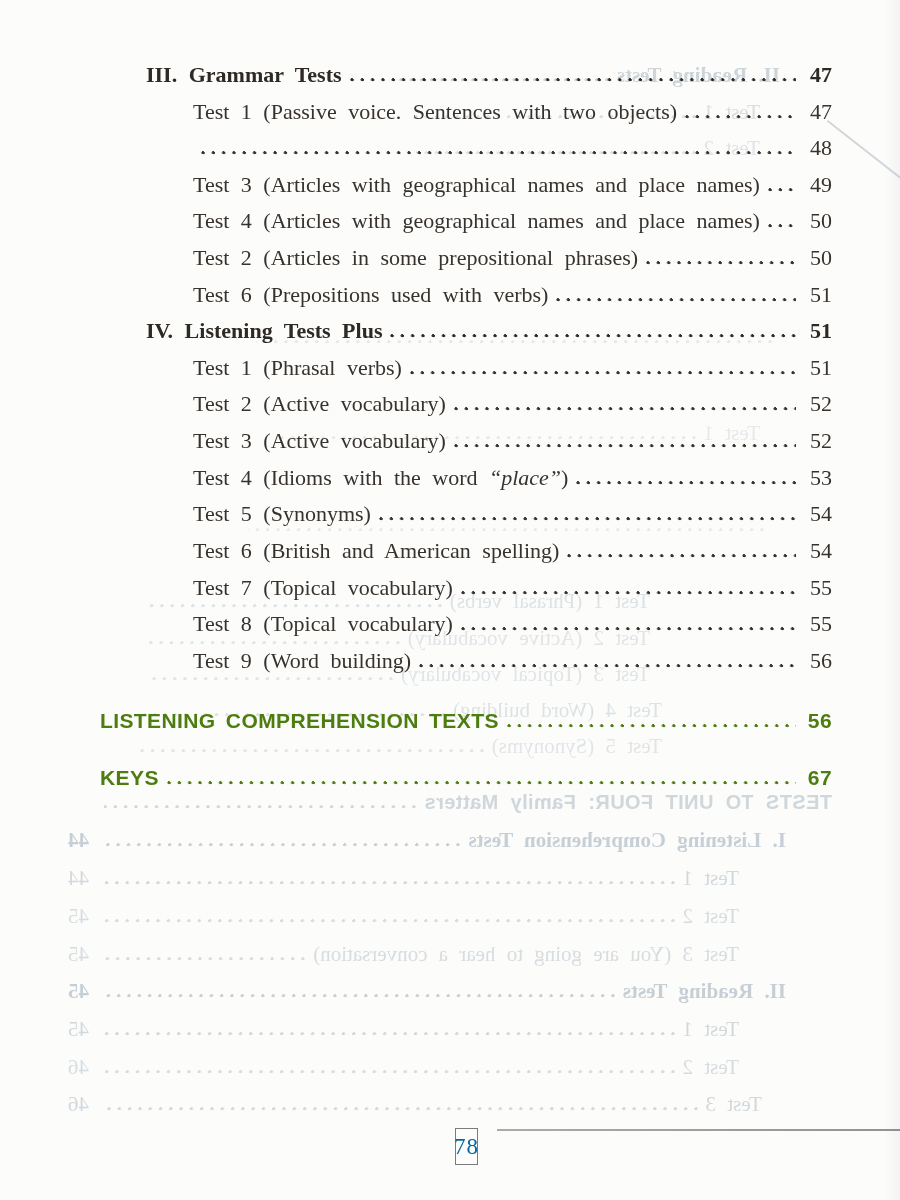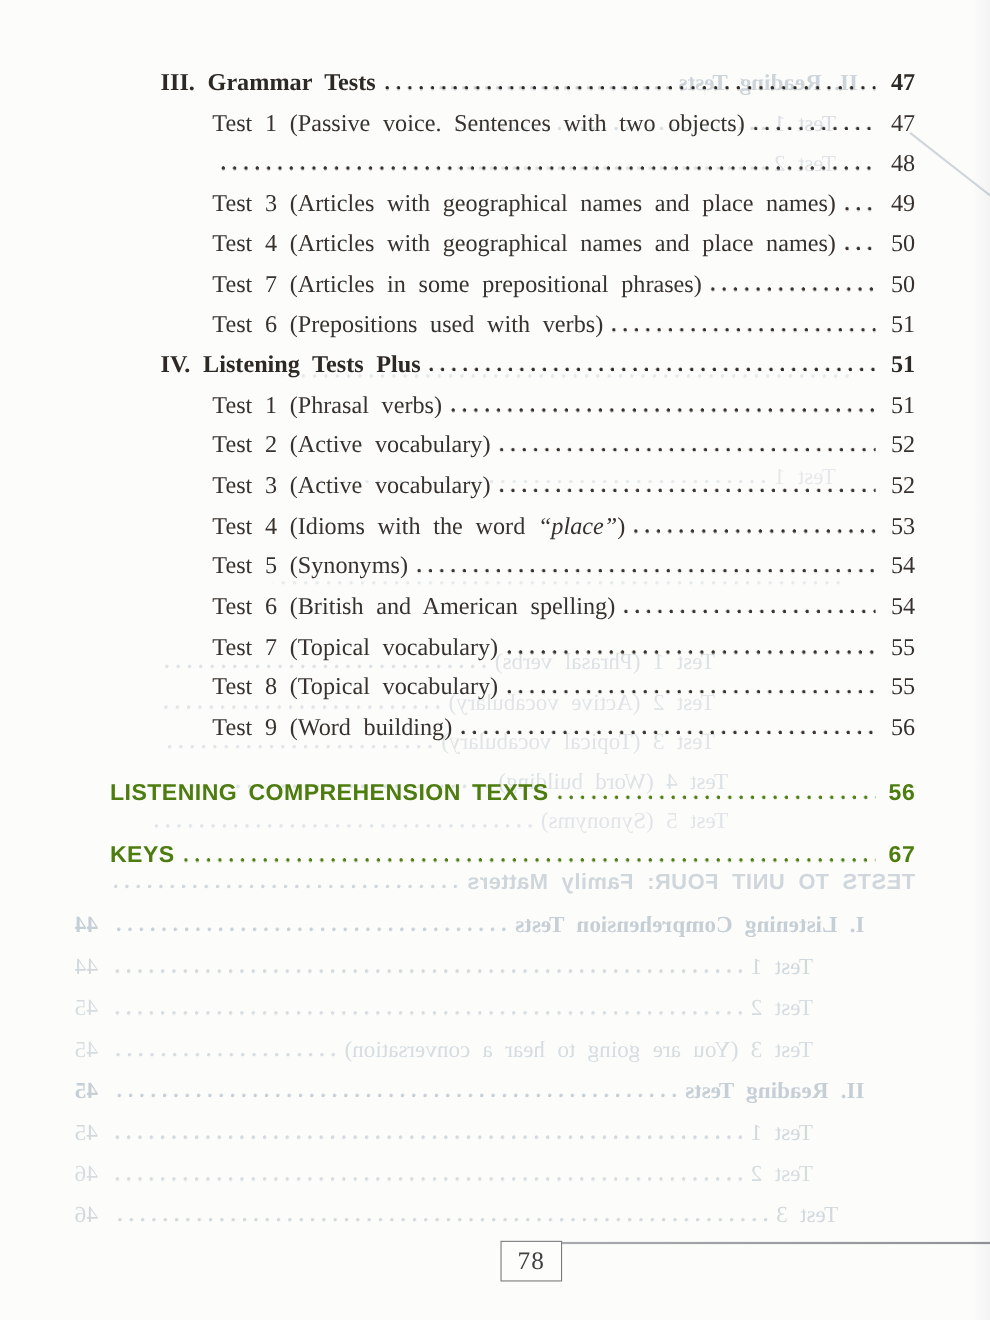--- a/index.html
+++ b/index.html
@@ -49,24 +49,24 @@
     font-size:21px;word-spacing:6px;white-space:nowrap;
   }
   .grow.g-section{font-weight:bold;}
   .grow.g-sans{font-family:"Liberation Sans", sans-serif;font-weight:bold;font-size:20px;letter-spacing:.4px;}
   
   .rule{
     position:absolute;left:497px;right:0;top:1129px;height:2px;
     background:linear-gradient(to right,#a9acae,#8f9396);
   }
   .pagebox{
-    position:absolute;left:455px;top:1128px;width:56px;height:37px;
+    position:absolute;left:455px;top:1128px;width:23px;height:37px;
     box-sizing:border-box;border:1.6px solid #7b7b7b;background:#fdfdfc;
     display:flex;align-items:center;justify-content:center;
-    font-size:23px;color:#404040;letter-spacing:1px;
+    font-size:23px;color:#0369a1;letter-spacing:1px;
   }
   
   .crease{
     position:absolute;left:828px;top:120px;width:100px;height:1.5px;
     background:rgba(158,168,180,.45);
     transform:rotate(38deg);transform-origin:left top;
   }
   .edge-shade{
     position:absolute;right:0;top:0;width:16px;height:100%;
     background:linear-gradient(to right, rgba(0,0,0,0), rgba(98,104,112,.06));
@@ -199,21 +199,21 @@
         <span class="t">Test 3 (Articles with geographical names and place names)</span>
         <span class="leader"></span>
         <span class="pg">49</span>
       </div>
       <div class="row test">
         <span class="t">Test 4 (Articles with geographical names and place names)</span>
         <span class="leader"></span>
         <span class="pg">50</span>
       </div>
       <div class="row test">
-        <span class="t">Test 7 (Articles in some prepositional phrases)</span>
+        <span class="t">Test 2 (Articles in some prepositional phrases)</span>
         <span class="leader"></span>
         <span class="pg">50</span>
       </div>
       <div class="row test">
         <span class="t">Test 6 (Prepositions used with verbs)</span>
         <span class="leader"></span>
         <span class="pg">51</span>
       </div>
       <div class="row section">
         <span class="t">IV. Listening Tests Plus</span>

